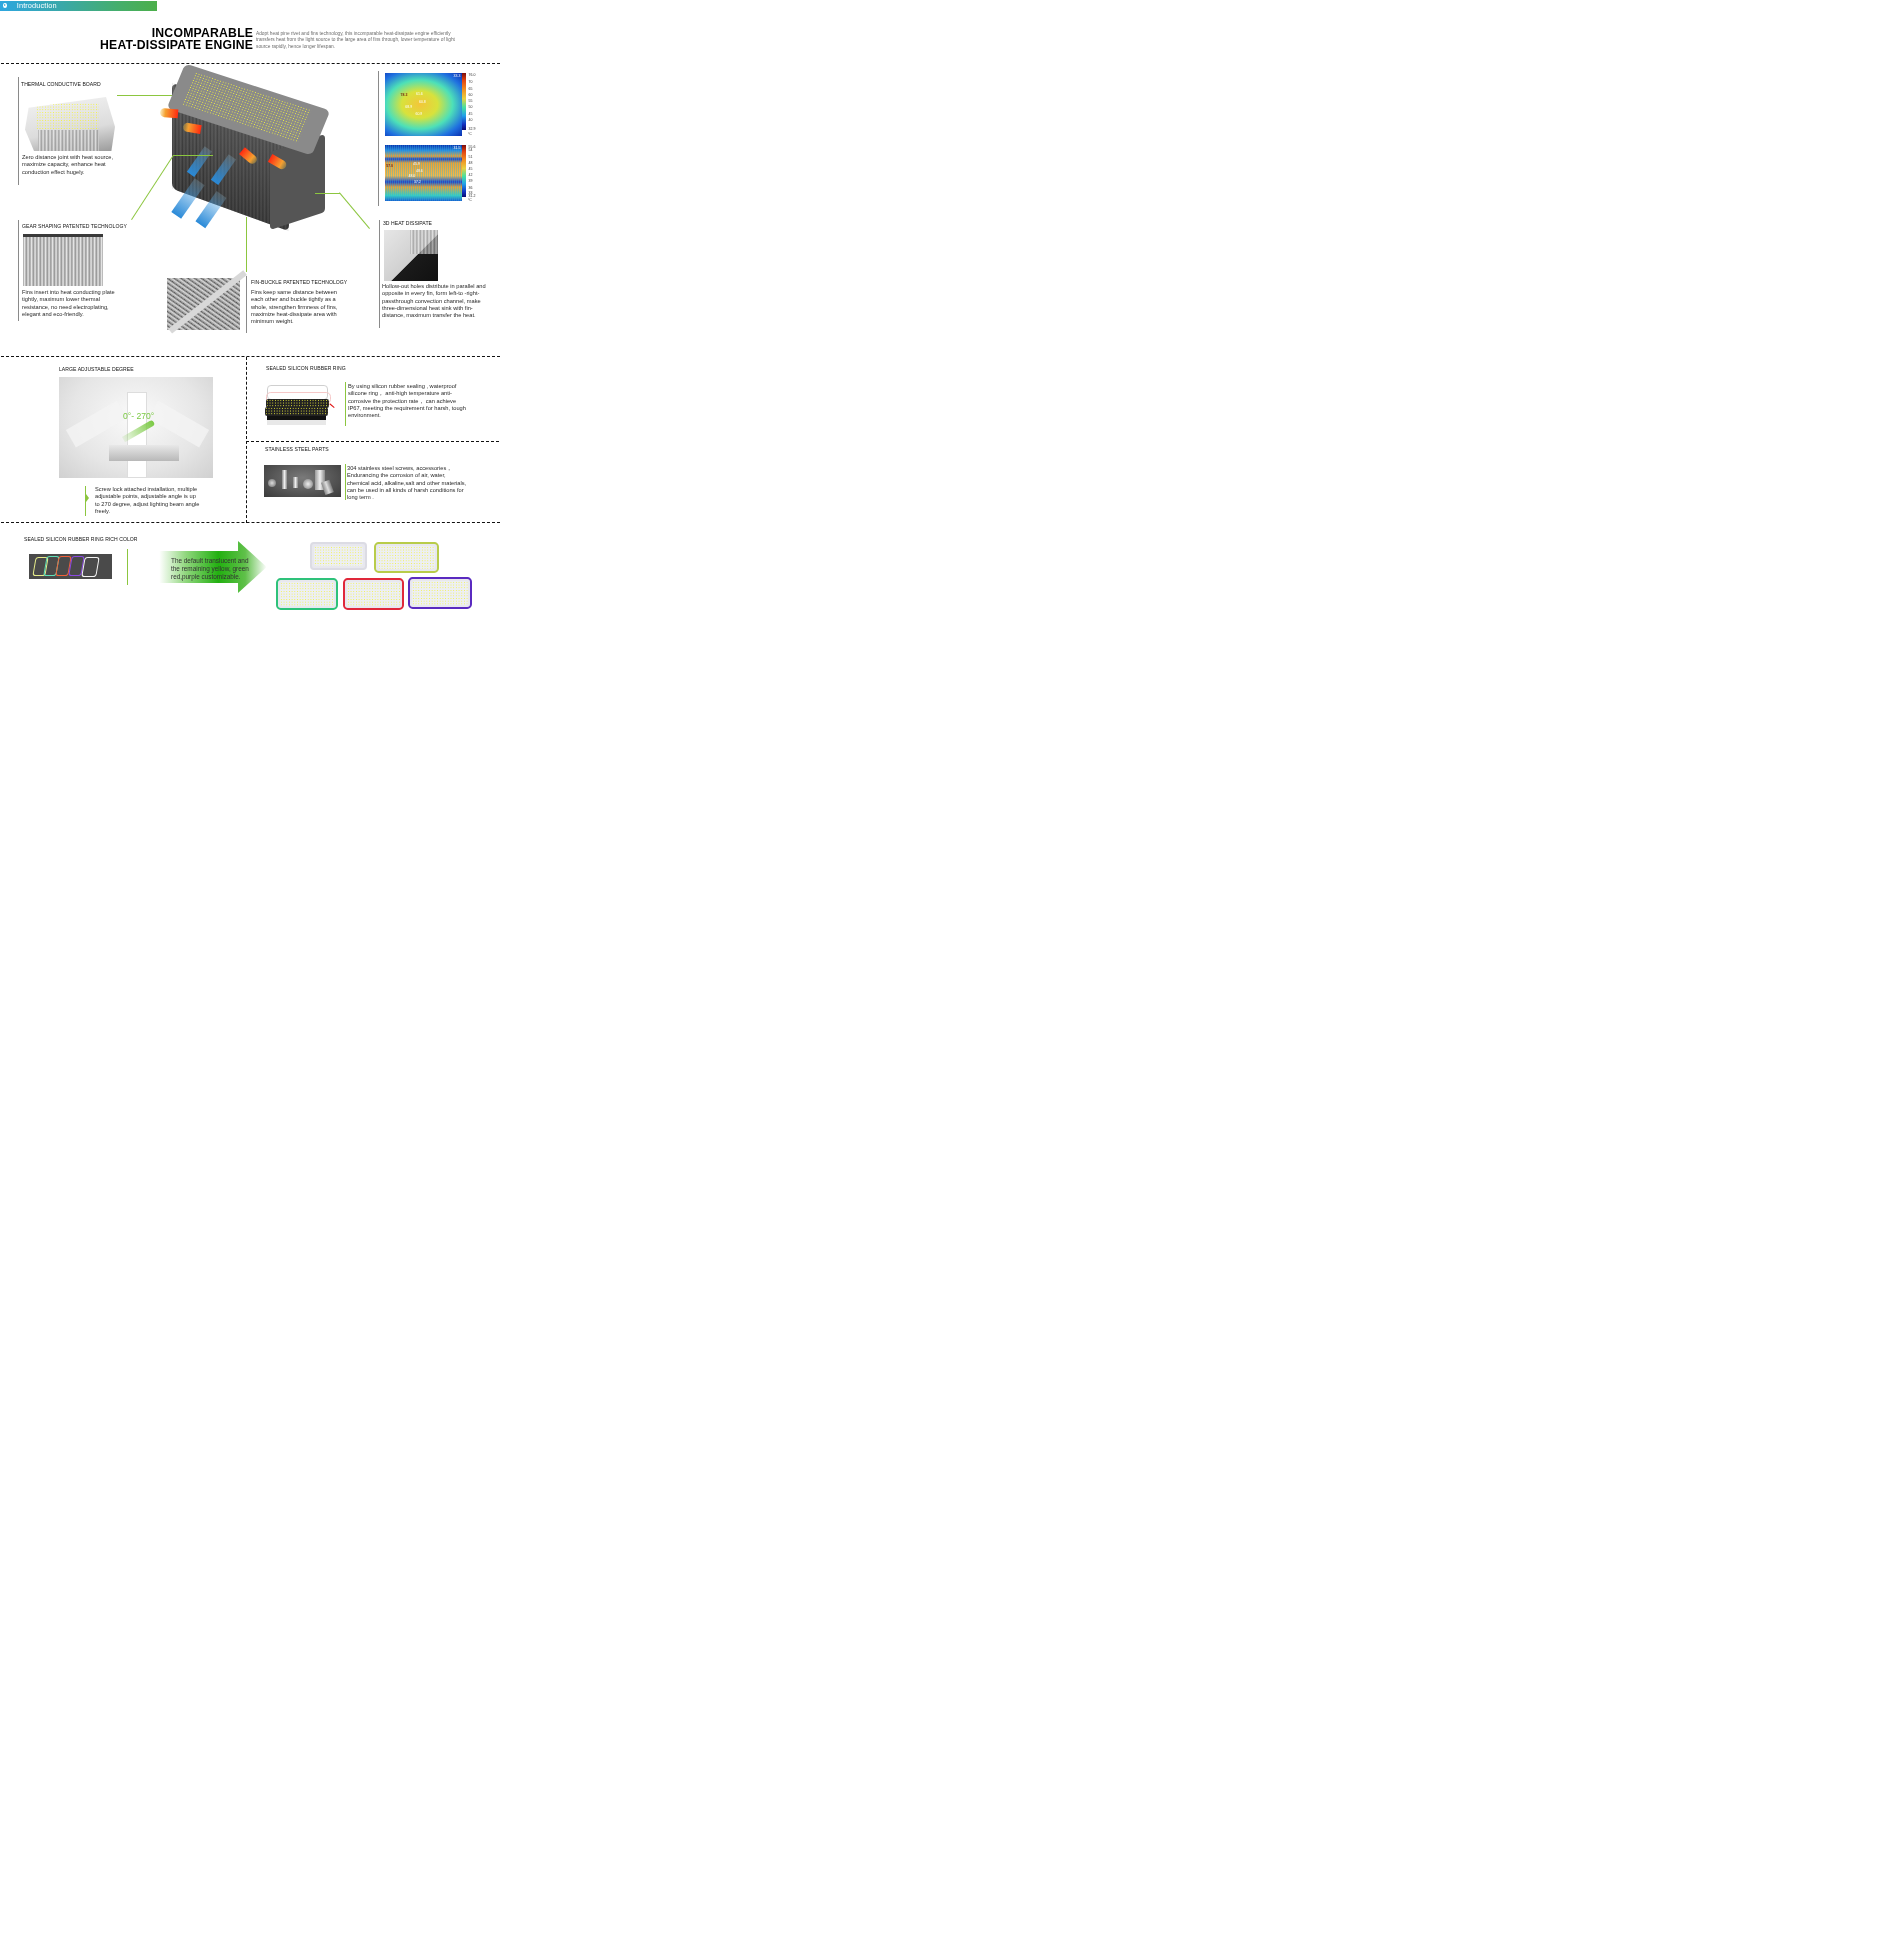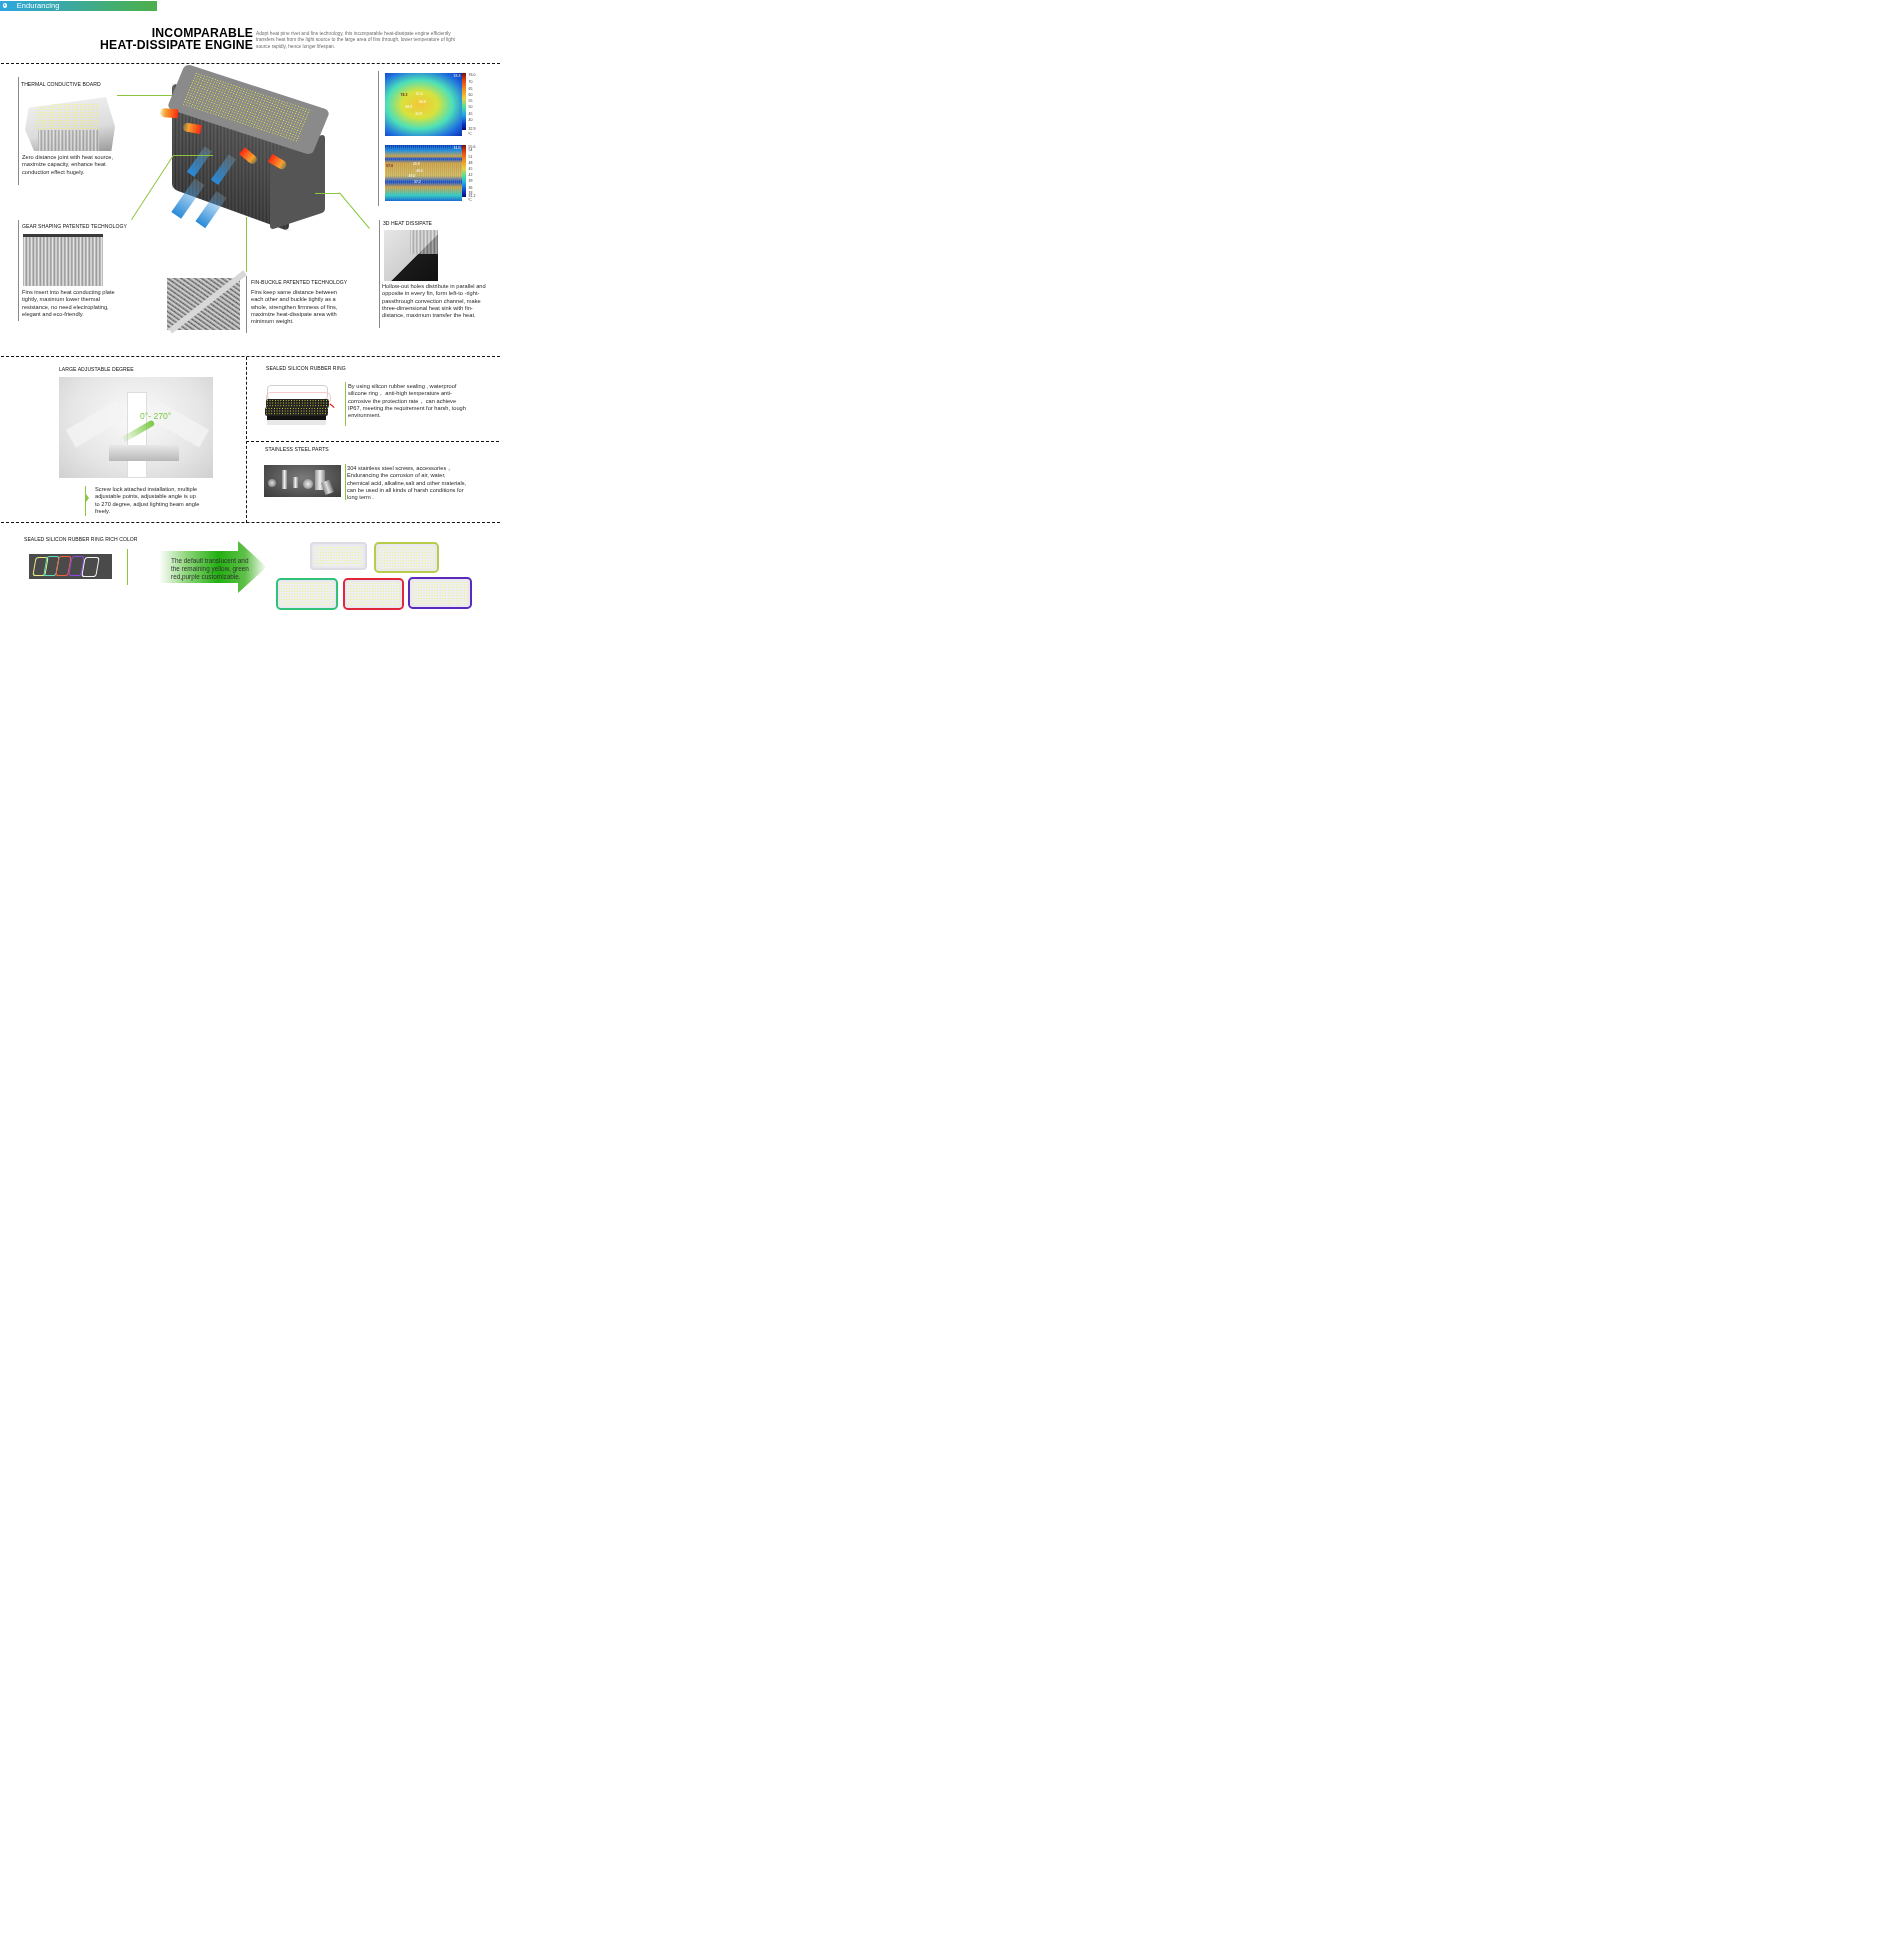--- a/index.html
+++ b/index.html
@@ -41,21 +41,21 @@
   .arrow-cold { background: linear-gradient(180deg, rgba(170,220,245,0.2), #2a8ad8); }
 
   .gradient-arrow { left: 159px; top: 541px; width: 108px; height: 52px; }
   .gradient-arrow-text { left: 171px; top: 557px; font-size: 6.4px; line-height: 7.8px; color: #333; }
 </style>
 </head>
 <body>
 
 <div class="abs intro-bar">
   <span class="intro-icon"></span>
-  <span class="intro-label">Endurancing</span>
+  <span class="intro-label">Introduction</span>
 </div>
 
 <div class="abs title">
   <div>INCOMPARABLE</div>
   <div>HEAT-DISSIPATE ENGINE</div>
 </div>
 <div class="abs title-desc">Adopt heat pine rivet and fins technology, this incomparable heat-dissipate engine efficiently transfers heat from the light source to the large area of fins through, lower temperature of light source rapidly, hence longer lifespan.</div>
 
 <div class="abs dash-h" style="left:0.8px; top:63px; width:499px;"></div>
 
@@ -163,21 +163,21 @@
 <div class="abs dash-h" style="left:0.8px; top:356px; width:499px;"></div>
 <div class="abs dash-v" style="left:246px; top:357px; height:166px;"></div>
 <div class="abs dash-h" style="left:246px; top:441px; width:253px;"></div>
 
 <div class="abs section-label" style="left:59px; top:366px;">LARGE ADJUSTABLE DEGREE</div>
 <div class="abs" style="left:59px; top:377px; width:154px; height:101px; background:radial-gradient(ellipse at 50% 40%, #fafafa 0%, #e6e6e6 60%, #d0d0d0 100%);">
   <div style="position:absolute; left:68px; top:15px; width:20.3px; height:86px; background:#fff; border:0.4px solid #ddd;"></div>
   <div style="position:absolute; left:7.8px; top:37px; width:59px; height:20.3px; background:#f4f4f4; transform:rotate(-30deg); opacity:0.8;"></div>
   <div style="position:absolute; left:90px; top:37px; width:59px; height:20.3px; background:#f4f4f4; transform:rotate(30deg); opacity:0.8;"></div>
   <div style="position:absolute; left:50px; top:68px; width:70px; height:16.4px; background:linear-gradient(180deg,#e8e8e8,#b8b8b8);"></div>
-  <span class="abs" style="left:64px; top:34px; font-size:8.6px; color:#7ac943;margin-left:17px;">0°- 270°</span>
+  <span class="abs" style="left:64px; top:34px; font-size:8.6px; color:#7ac943;">0°- 270°</span>
   <div class="abs" style="left:62px; top:51px; width:35px; height:5.5px; background:linear-gradient(90deg, rgba(122,201,67,0.1), #7ac943); transform:rotate(-30deg); border-radius:0 3.9px 3.9px 0;"></div>
 </div>
 <div class="abs vbar-green" style="left:85px; top:486px; height:30px;"></div>
 <div class="abs" style="left:86px; top:494px; width:0; height:0; border-left:3.9px solid #8cc63f; border-top:4.3px solid transparent; border-bottom:4.3px solid transparent;"></div>
 <div class="abs body-text" style="left:95px; top:486px; width:106px;">Screw lock attached installation, multiple adjustable points, adjustable angle is up to 270 degree, adjust lighting beam angle freely.</div>
 
 <div class="abs section-label" style="left:266px; top:365px;">SEALED SILICON RUBBER RING</div>
 <div class="abs" style="left:263px; top:382px; width:70px; height:44px;">
   <div style="position:absolute; left:3.9px; top:3.1px; width:61px; height:15px; border:1.2px solid #cfcfcf; border-radius:3.9px;"></div>
   <div style="position:absolute; left:3.1px; top:10.2px; width:65px; height:11.7px; border:1.2px solid #f6c8c8; border-radius:4.7px;"></div>

